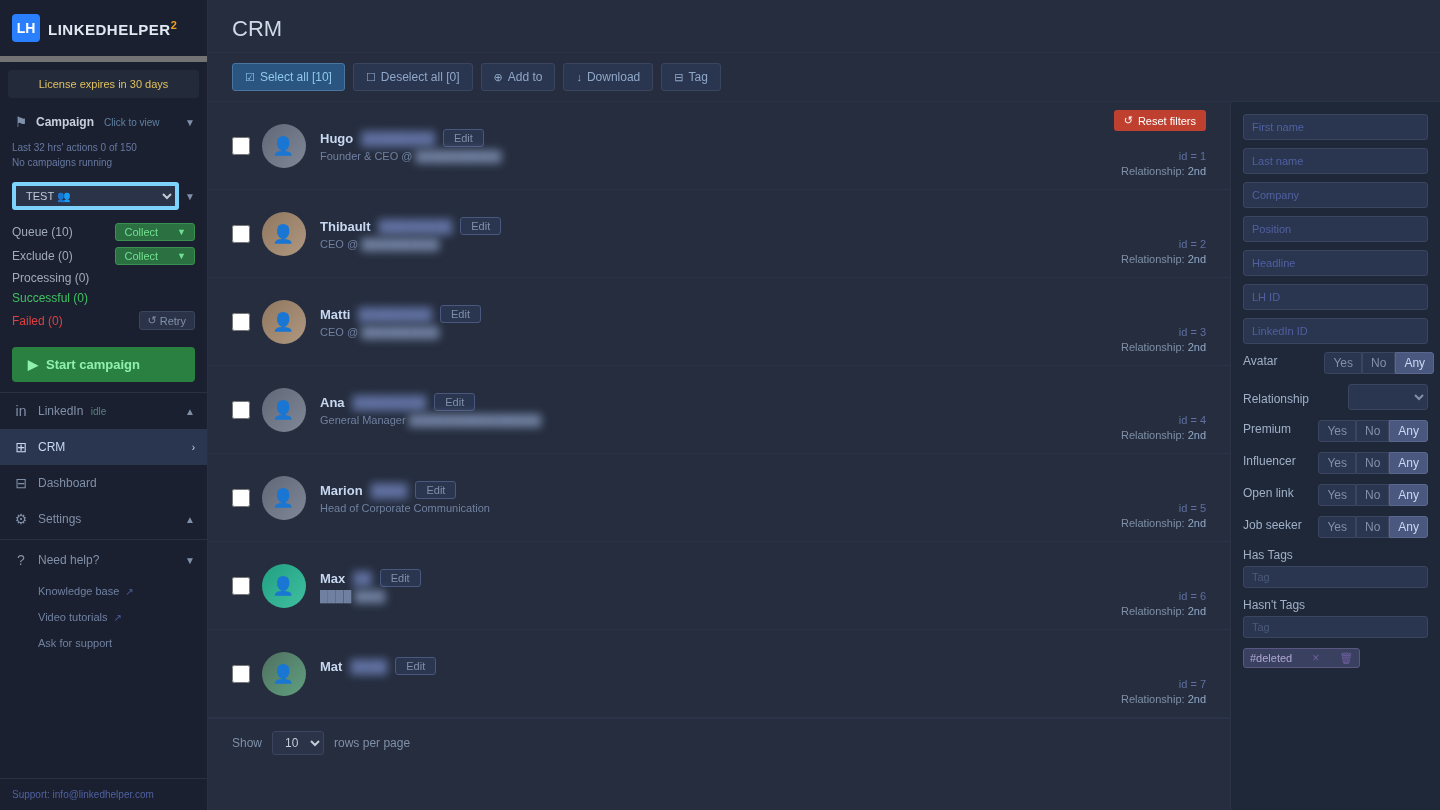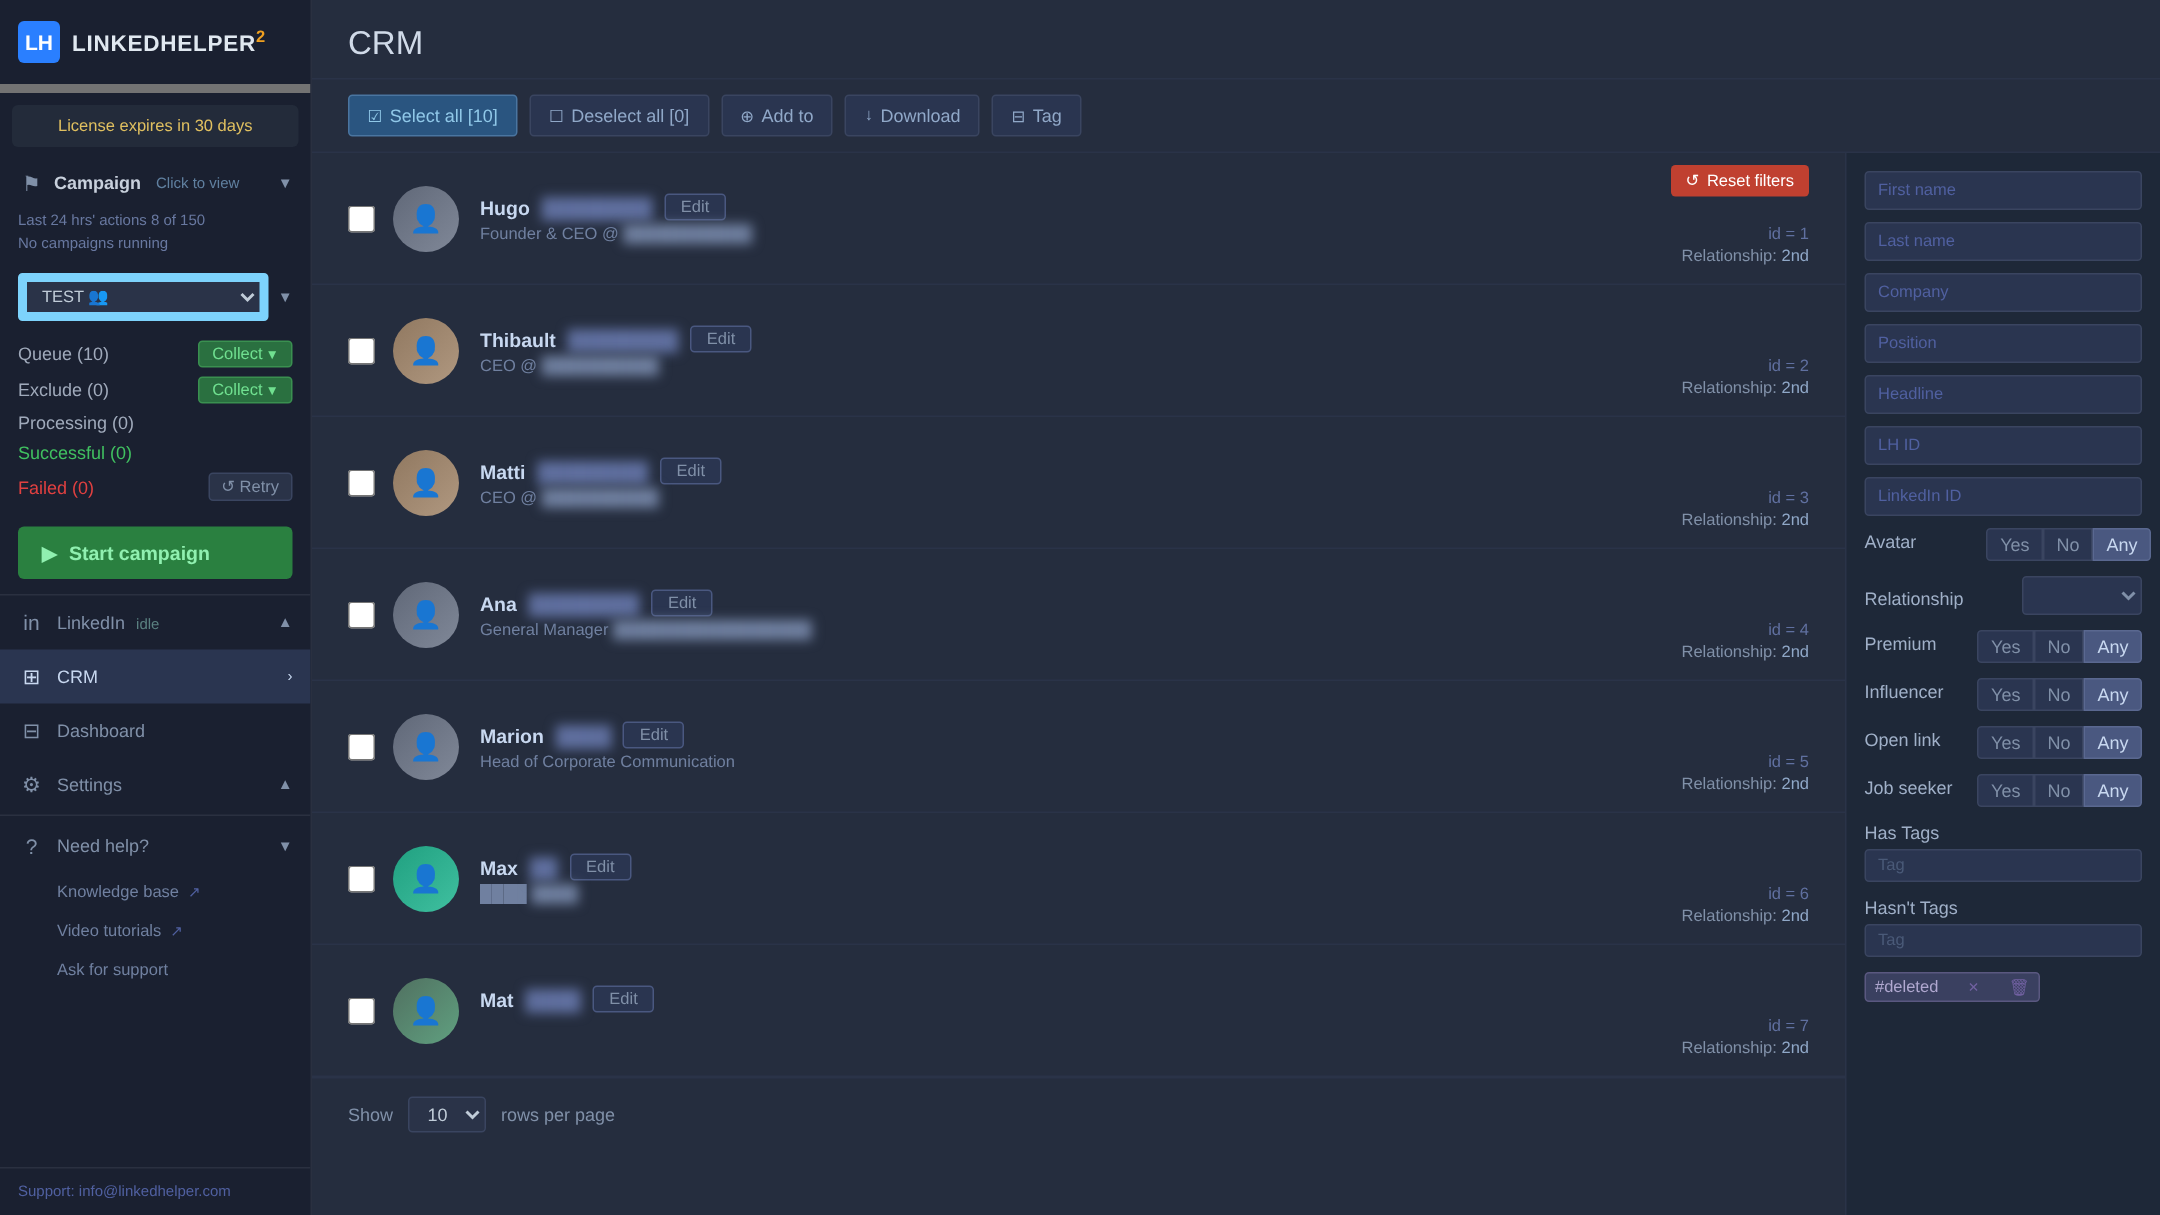--- a/index.html
+++ b/index.html
@@ -18,26 +18,26 @@
     .campaign-header { display: flex; align-items: center; justify-content: space-between; padding: 8px 12px; cursor: pointer; }
     .campaign-header-left { display: flex; align-items: center; gap: 6px; color: #8090a8; font-size: 11px; }
     .campaign-label { color: #c8d0dc; font-size: 12px; font-weight: 600; }
     .campaign-click { color: #6080a0; font-size: 10px; margin-left: 4px; }
     .chevron-down { color: #8090a8; font-size: 10px; }
 
     .campaign-info { padding: 2px 12px 8px 12px; font-size: 10px; color: #6878a0; line-height: 1.5; }
 
     .campaign-select { margin: 4px 12px 6px 12px; }
     .select-row { display: flex; align-items: center; gap: 6px; }
-    .dropdown-select { background: #2a3348; border: 6px solid #7dd3fc; color: #c0ccd8; border-radius: 3px; padding: 3px 6px; font-size: 11px; cursor: pointer; flex: 1; }
+    .dropdown-select { background: #2a3348; border: 4px solid #7dd3fc; color: #c0ccd8; border-radius: 3px; padding: 3px 6px; font-size: 11px; cursor: pointer; flex: 1; }
 
     .queue-section { padding: 4px 12px; }
     .queue-row { display: flex; align-items: center; justify-content: space-between; padding: 3px 0; }
     .queue-label { font-size: 12px; color: #a0aabb; }
-    .collect-btn { background: #2a7040; border: 1px solid #3a9050; color: #70e090; border-radius: 3px; padding: 2px 8px; font-size: 11px; cursor: pointer; display: flex; align-items: center; gap: 2px; }
+    .collect-btn { background: #2a7040; border: 1px solid #3a9050; color: #70e090; border-radius: 3px; padding: 2px 8px; font-size: 11px; cursor: pointer; display: flex; align-items: center; gap: 19px; }
     .collect-btn .arrow { font-size: 9px; }
     .status-green { color: #40c060; font-size: 12px; }
     .status-red { color: #e04040; font-size: 12px; }
     .retry-btn { background: #2a3348; border: 1px solid #3a4560; color: #8090a8; border-radius: 3px; padding: 2px 8px; font-size: 11px; cursor: pointer; display: flex; align-items: center; gap: 3px; }
 
     .start-btn { margin: 10px 12px; background: #2a8040; border: none; color: #90f0b0; border-radius: 4px; padding: 10px 16px; font-size: 13px; font-weight: 600; cursor: pointer; display: flex; align-items: center; gap: 8px; width: calc(100% - 24px); }
 
     .nav-section { border-top: 1px solid #2a3040; }
     .nav-item { display: flex; align-items: center; justify-content: space-between; padding: 10px 12px; cursor: pointer; color: #8090a8; }
     .nav-item.active { background: #2a3550; color: #c8d8f0; }
@@ -133,21 +133,21 @@
 
   <div class="campaign-header">
     <div class="campaign-header-left">
       <span class="nav-icon">⚑</span>
       <span class="campaign-label">Campaign</span>
       <span class="campaign-click">Click to view</span>
     </div>
     <span class="chevron-down">▼</span>
   </div>
   <div class="campaign-info">
-    <div>Last 24 hrs' actions 8 of 150</div>
+    <div>Last 32 hrs' actions 0 of 150</div>
     <div>No campaigns running</div>
   </div>
 
   <div class="campaign-select">
     <div class="select-row">
       <select class="dropdown-select">
         <option>TEST 👥</option>
       </select>
       <span class="chevron-down">▼</span>
     </div>

